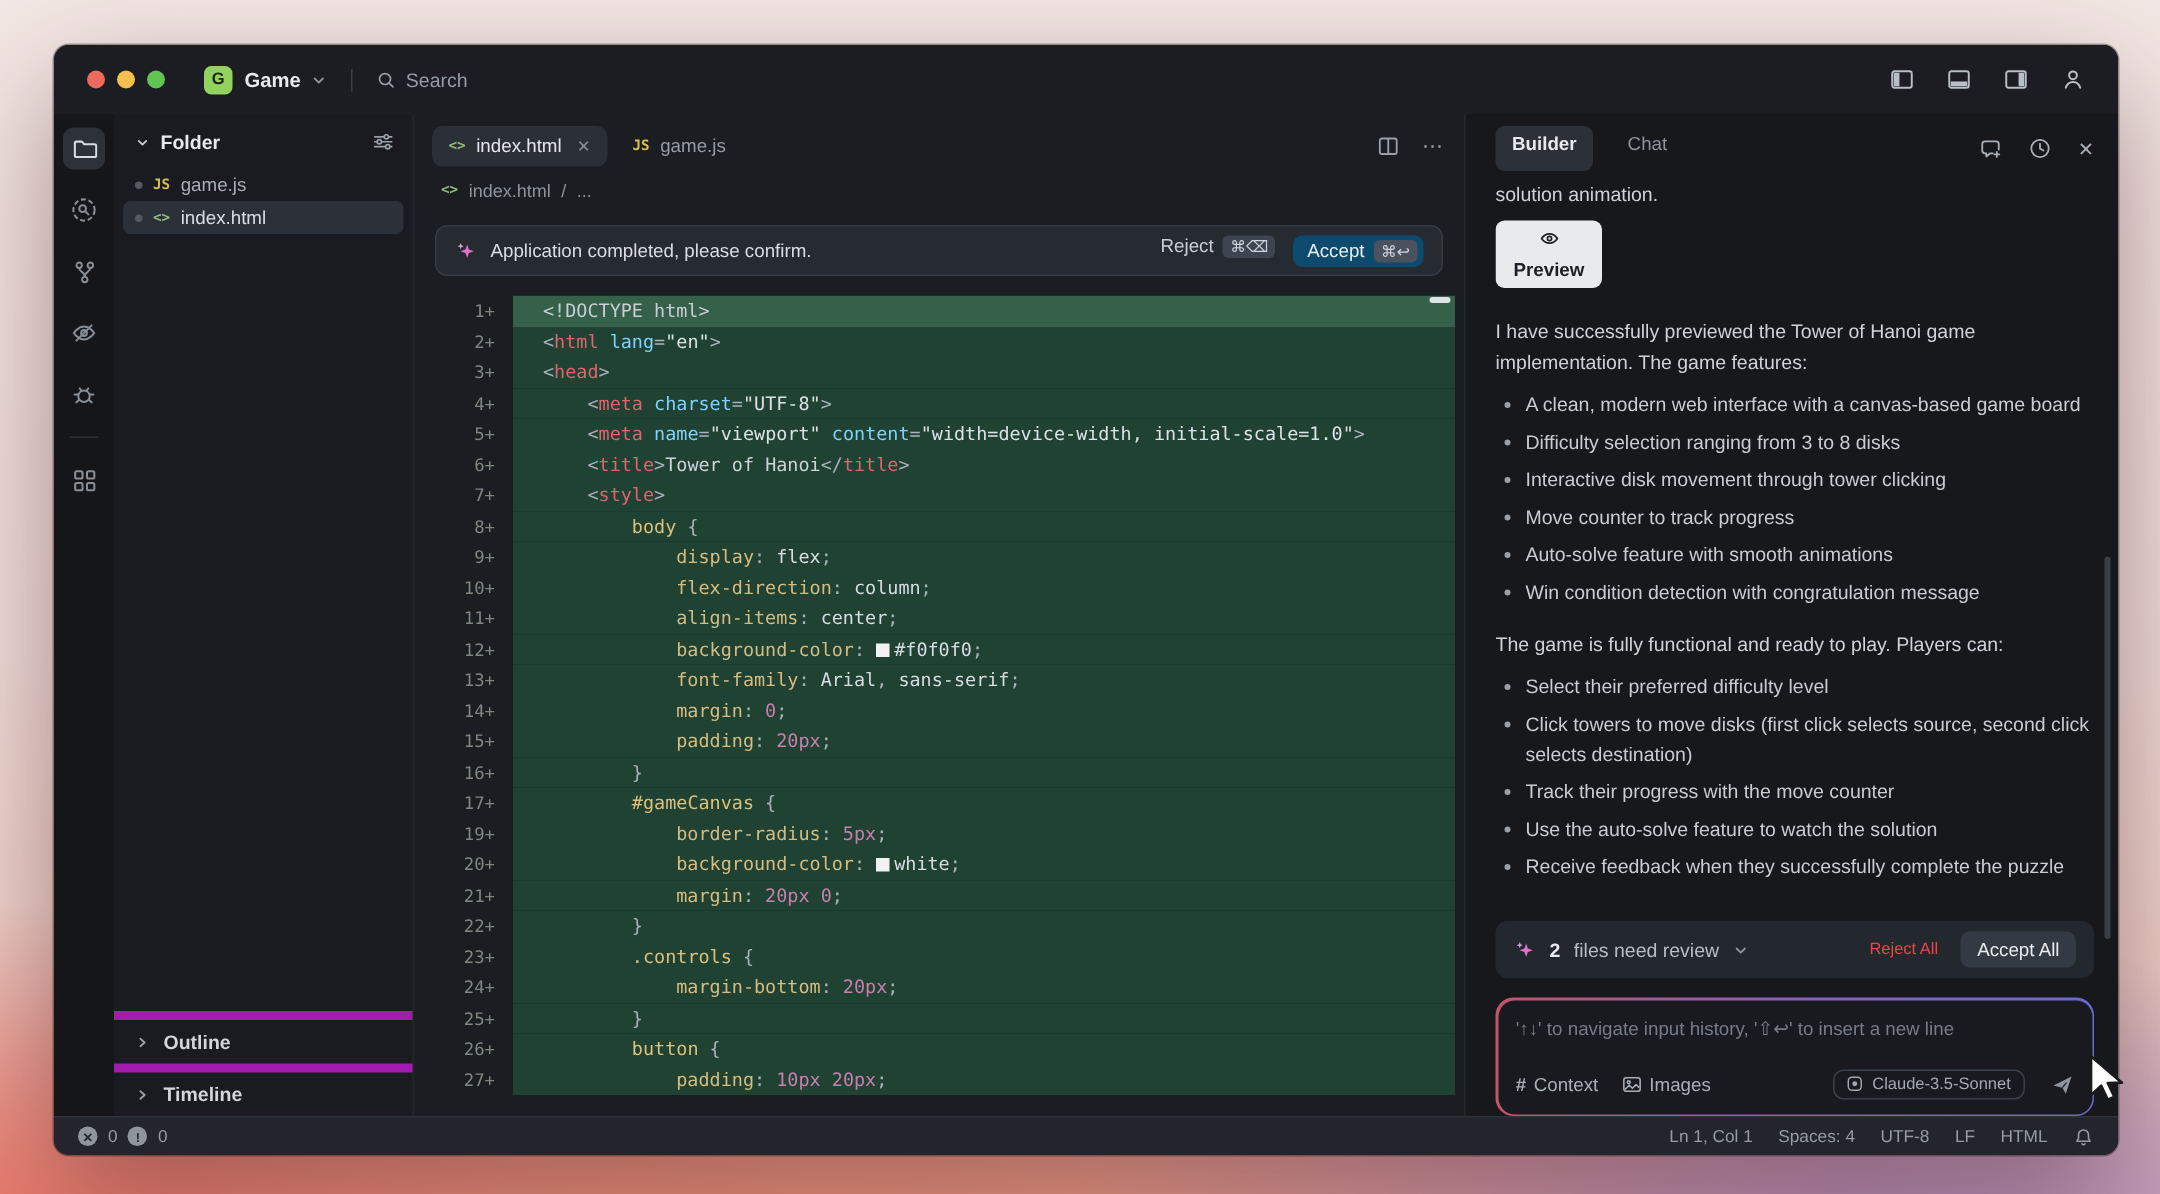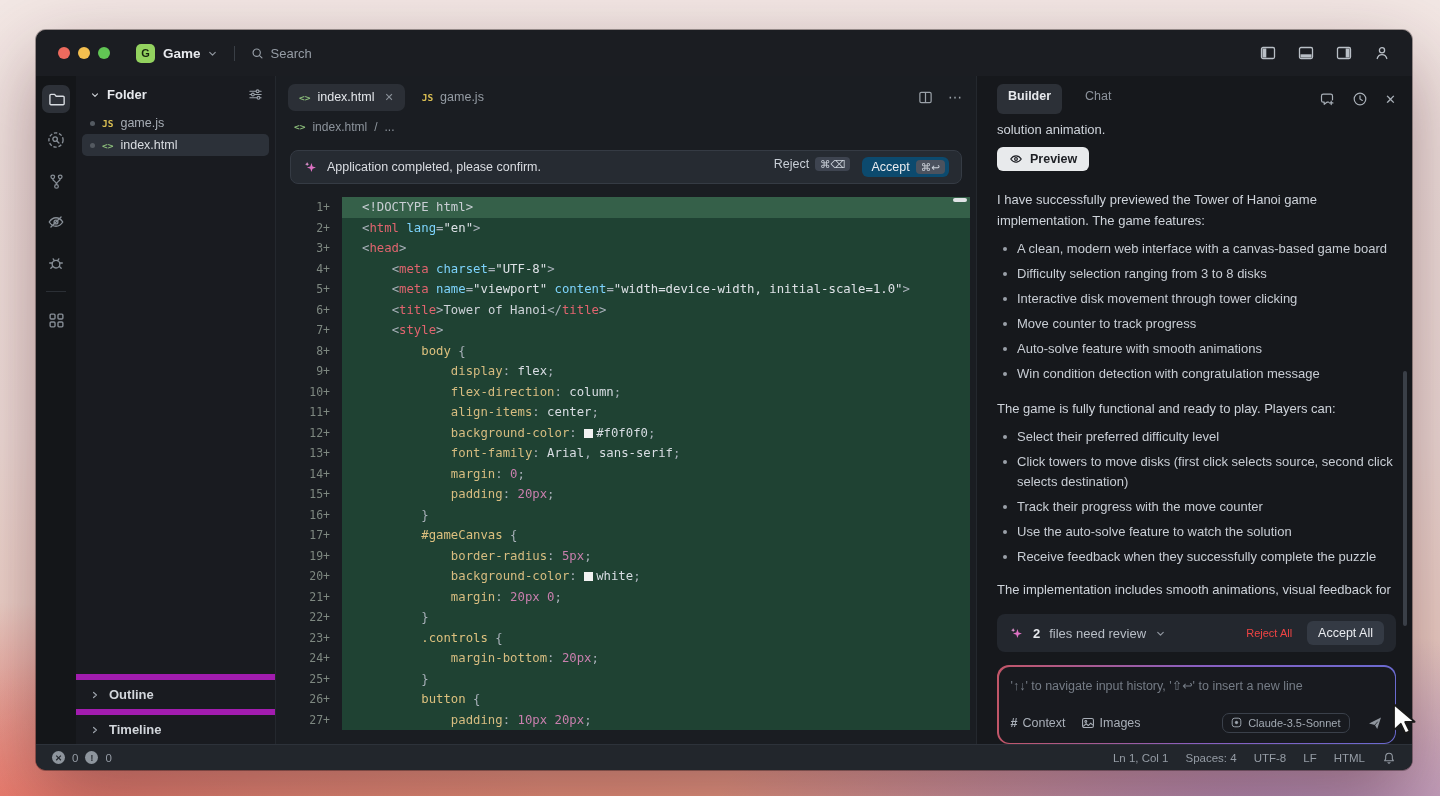--- a/index.html
+++ b/index.html
@@ -74,21 +74,21 @@
   .sw-dark{background:#333;border:1px solid #cfd4d9;}
   .vscroll-tick{position:absolute;right:9px;top:1px;width:14px;height:4px;border-radius:2px;background:#e0e3e6;}
   
   .panel{width:436px;flex:none;background:#16181c;border-left:1px solid #24282e;display:flex;flex-direction:column;padding:8px 16px 0 20px;min-height:0;position:relative;}
   .panel-header{flex:none;height:30px;display:flex;gap:12px;}
   .ptab{font-size:12.5px;color:#8d939c;padding:5px 11px;border-radius:6px;}
   .ptab.active{background:#2c3037;color:#e7e9ed;font-weight:600;}
   .panel-icons{margin-left:auto;display:flex;align-items:center;gap:17px;color:#a9b0b8;font-size:13px;}
   .chat-scroll{flex:1;min-height:0;overflow:hidden;display:flex;flex-direction:column;}
   .tail-text{color:#ced3da;font-size:13px;margin-top:8px;}
-  .preview-btn{margin-top:10px;align-self:flex-start;display:flex;align-items:center;gap:7px;background:#e8eaec;color:#1d1f24;font-size:12.5px;font-weight:600;border-radius:6px;padding:5px 12px;}
+  .preview-btn{margin-top:10px;align-self:flex-start;display:flex;align-items:center;gap:7px;background:#e8eaec;color:#1d1f24;font-size:12.5px;font-weight:600;border-radius:6px;padding:5px 12px;flex-direction:column;}
   .para{color:#ced3da;font-size:13px;line-height:21px;}
   .para-a{margin-top:18px;} .para-b{margin-top:12px;} .para-c{margin-top:10px;}
   .bullets{margin-top:5px;}
   .bullet-item{display:flex;gap:10px;padding:2.5px 0 2.5px 6px;color:#c8cdd4;font-size:13px;line-height:20px;}
   .dot{flex:none;width:4px;height:4px;border-radius:50%;background:#9aa0a8;margin-top:8px;}
   .review-bar{flex:none;margin-top:16px;height:38px;background:#23272e;border-radius:8px;display:flex;align-items:center;gap:9px;padding:0 12px;}
   .review-count{color:#e9ebef;font-weight:700;font-size:13px;}
   .review-label{color:#b8bec6;font-size:13px;}
   .review-chev{color:#8d939c;}
   .review-actions{margin-left:auto;display:flex;align-items:center;gap:15px;}

